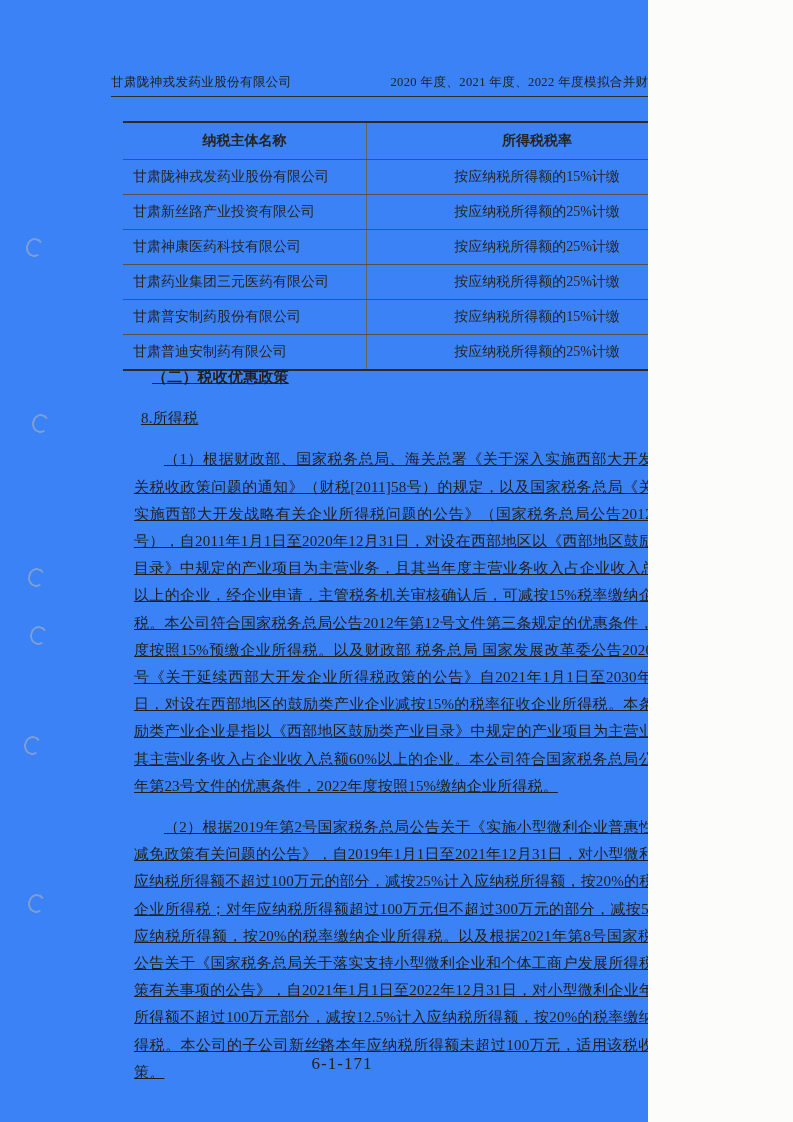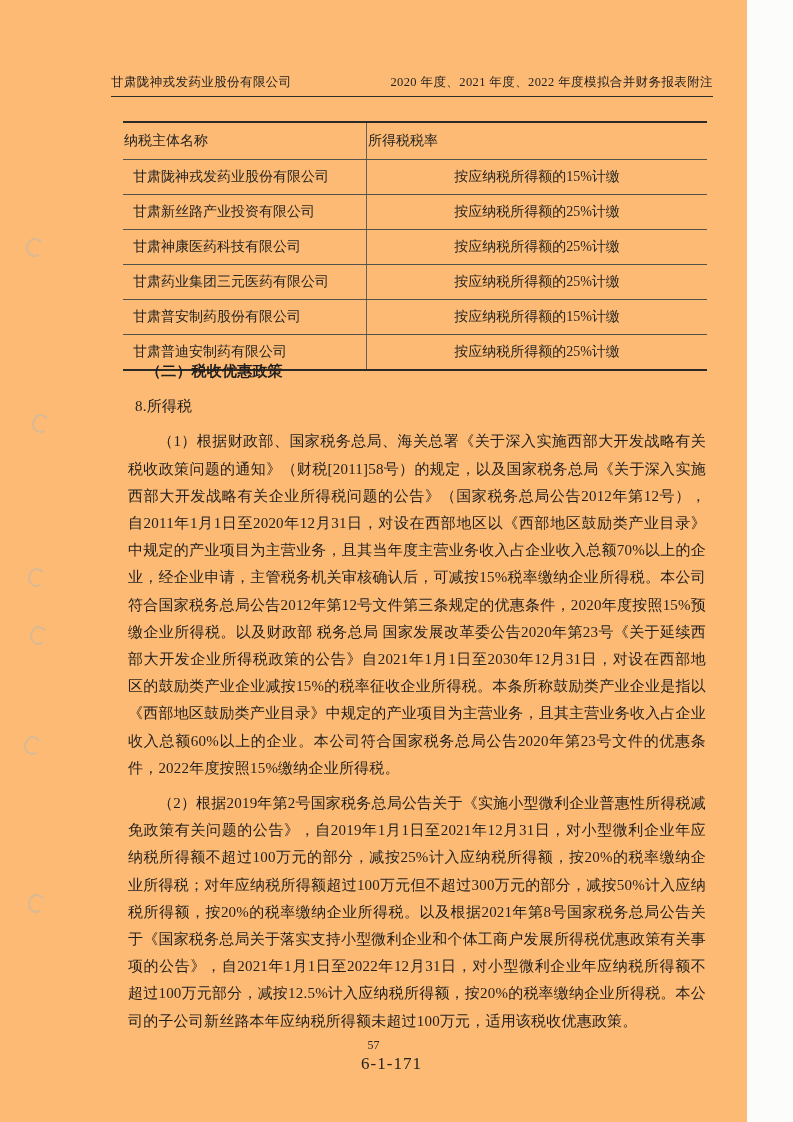--- a/index.html
+++ b/index.html
@@ -2,23 +2,23 @@
 <html lang="zh"><head>
 <meta charset="utf-8">
 <style>
   html, body {
     margin: 0;
     padding: 0;
     background: #fcfcfa;
   }
   .page {
     position: relative;
-    width: 747px;
+    width: 648px;
     height: 1122px;
-    background: #fdba74;
+    background: #3b82f6;
     overflow: hidden;
     font-family: "Liberation Serif", "DejaVu Serif", serif;
     color: #201f1d;
   }
   
   .ring {
     position: absolute;
     width: 13px;
     height: 15px;
     border: 2.5px solid rgba(185,185,178,0.55);
@@ -48,22 +48,22 @@
     left: 123px;
     width: 584px;
     border-collapse: collapse;
     font-size: 14px;
     color: #262522;
     border-top: 2px solid #2b2a27;
     border-bottom: 2px solid #2b2a27;
   }
   .tax-table th {
     height: 34px;
-    font-weight: normal;
-    text-align: left;
+    font-weight: bold;
+    text-align: center;
     border-bottom: 1px solid #53514c;
   }
   .tax-table td {
     height: 32px;
     border-bottom: 1px solid #53514c;
   }
   .tax-table tr:last-child td { border-bottom: none; }
   .col-entity {
     width: 232px;
     border-right: 1px solid #63615b;
@@ -77,21 +77,21 @@
   .content {
     position: absolute;
     top: 350px;
     left: 120px;
     width: 594px;
     font-size: 15px;
     line-height: 27.2px;
     text-align: justify;
     letter-spacing: 0.2px;
   }
-  .content p { margin: 8px; }
+  .content p { margin: 14px; text-decoration: underline; }
   .section-heading {
     font-weight: bold;
     text-indent: 18px;
     text-align: left;
   }
   .subsection-heading {
     text-indent: 7px;
     text-align: left;
   }
   .para { text-indent: 2em; }

